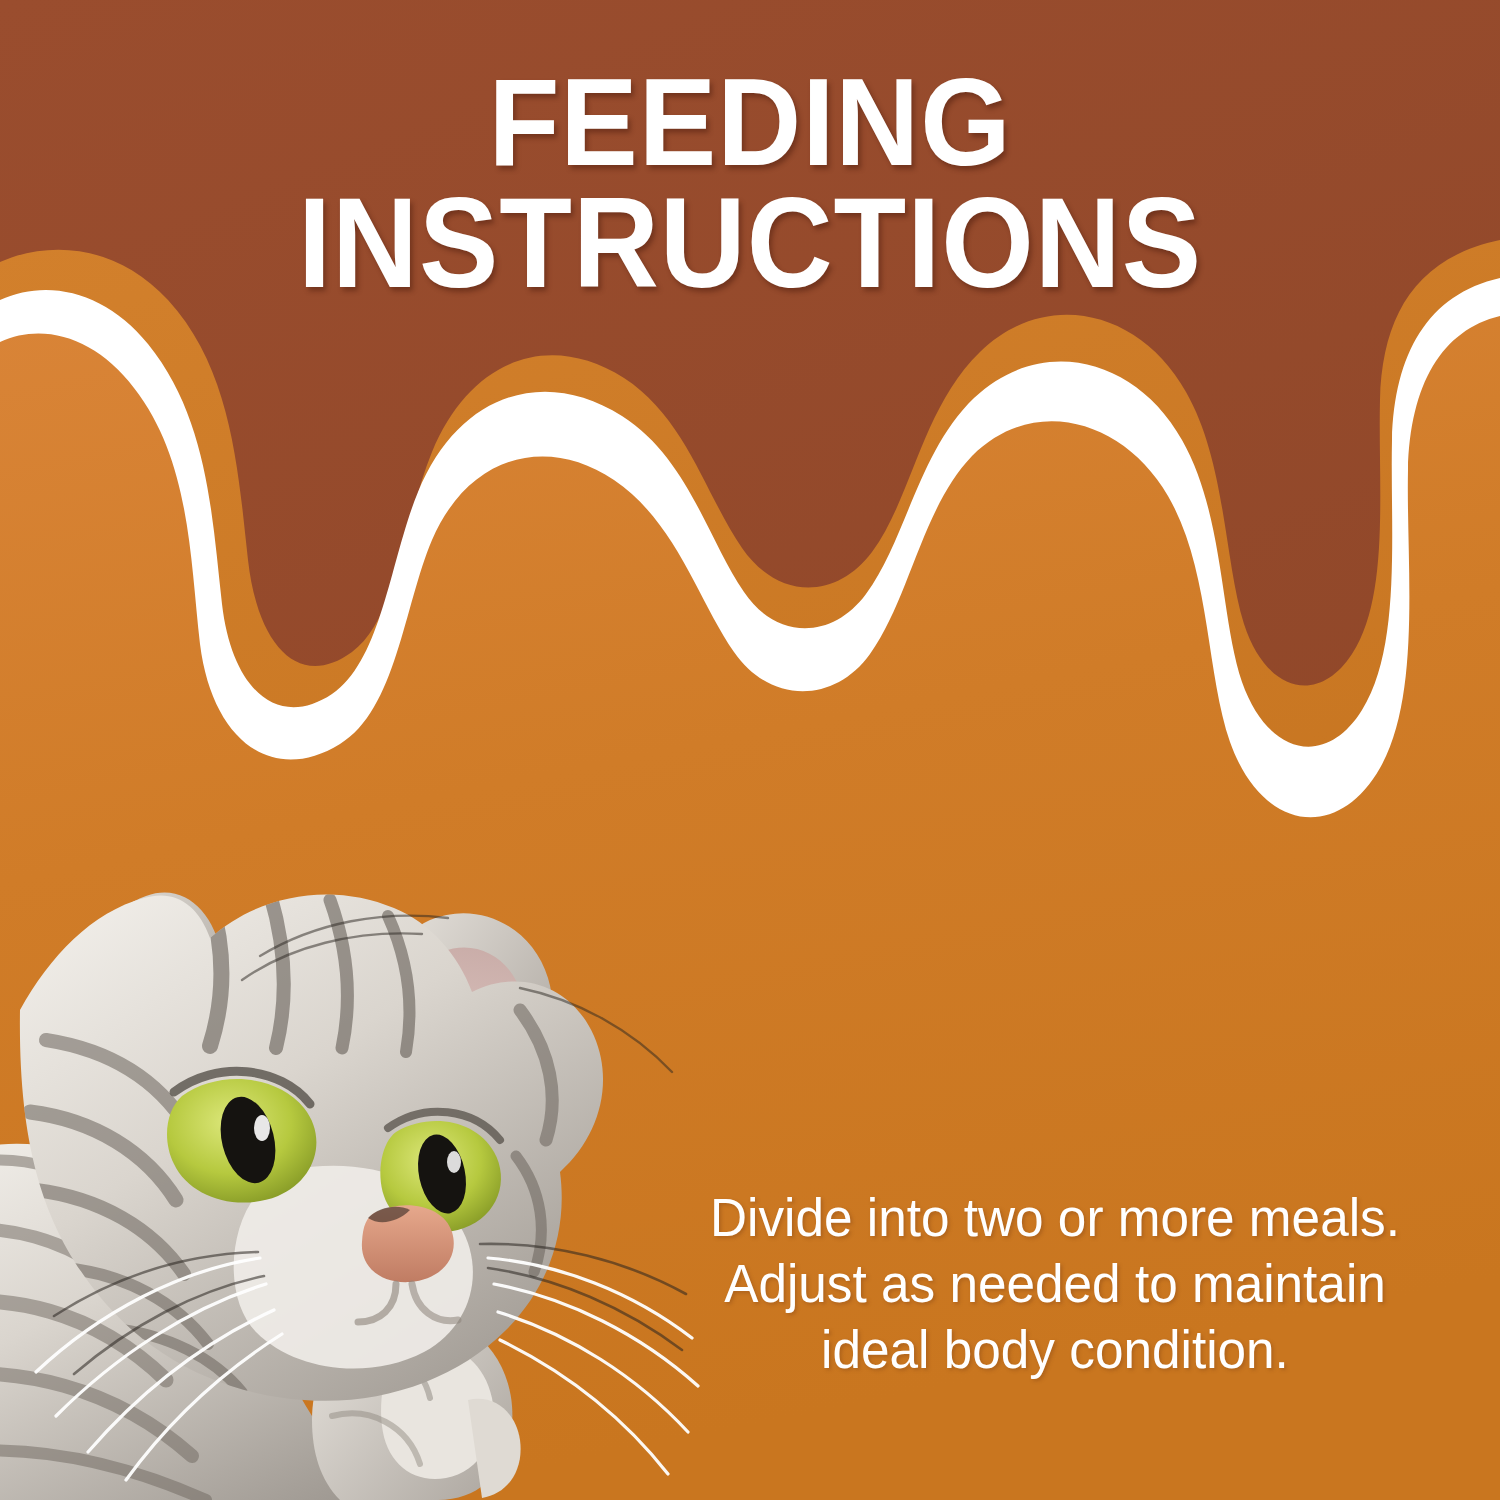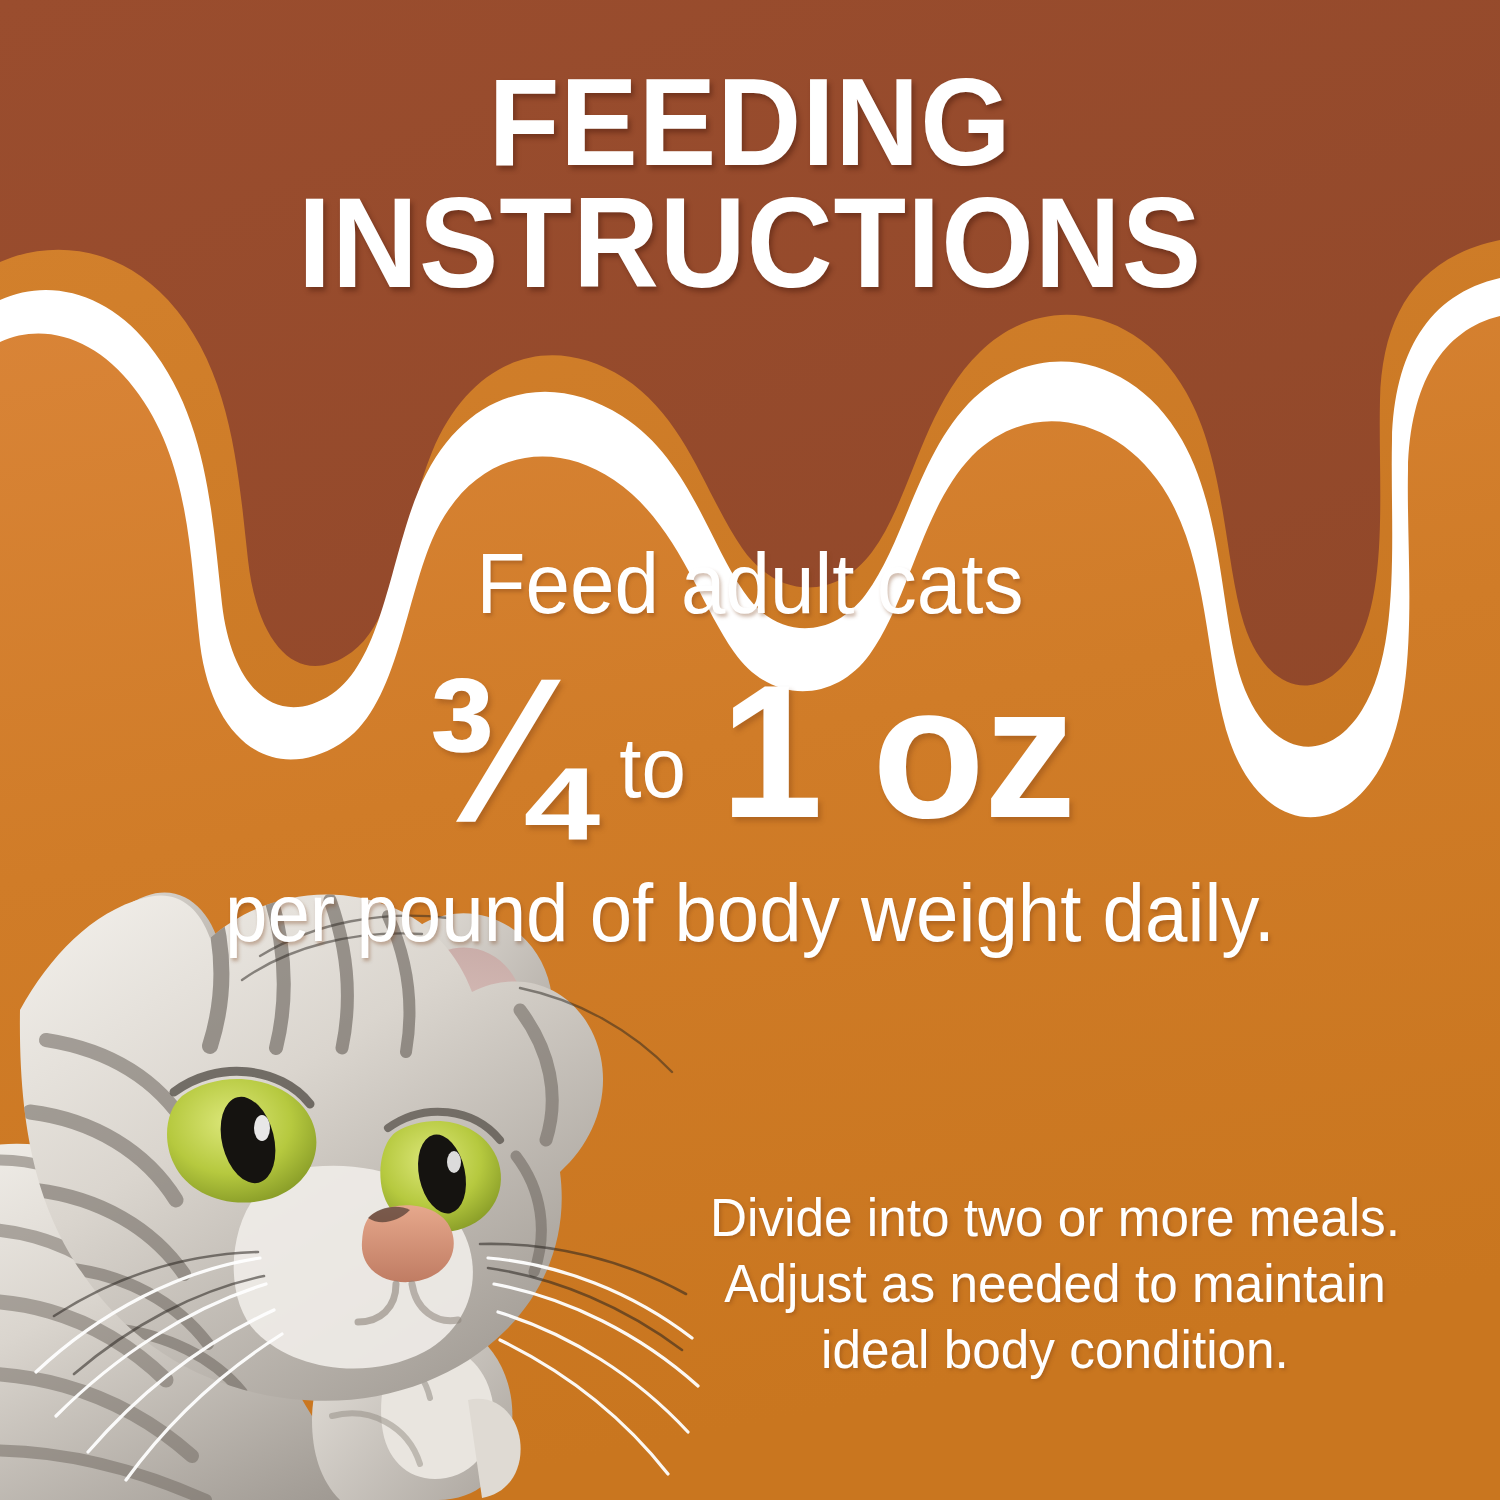--- a/index.html
+++ b/index.html
@@ -181,31 +181,20 @@
              C 1422,694 1406,562 1408,470
              C 1410,384 1442,330 1500,316
              L1500,1500 Z" fill="url(#gOrange)"></path>
   </svg>
 
   <div class="title-block">
     <div class="title-line l1">FEEDING</div>
     <div class="title-line l2">INSTRUCTIONS</div>
   </div>
 
-  <div class="copy">
-    <div class="lead">Feed adult cats</div>
-
-    <div class="amount">
-      <span class="frac">¾</span>
-      <span class="to">to</span>
-      <span class="oz">1 oz</span>
-    </div>
-
-    <div class="trail">per pound of body weight daily.</div>
-  </div>
 
   <div class="note">
     <div>Divide into two or more meals.</div>
     <div>Adjust as needed to maintain</div>
     <div>ideal body condition.</div>
   </div>
 
   <svg id="cat" viewBox="0 0 760 640" preserveAspectRatio="xMinYMax meet" aria-hidden="true">
     <defs>
       <linearGradient id="furA" x1="0.1" y1="0" x2="0.85" y2="1">

